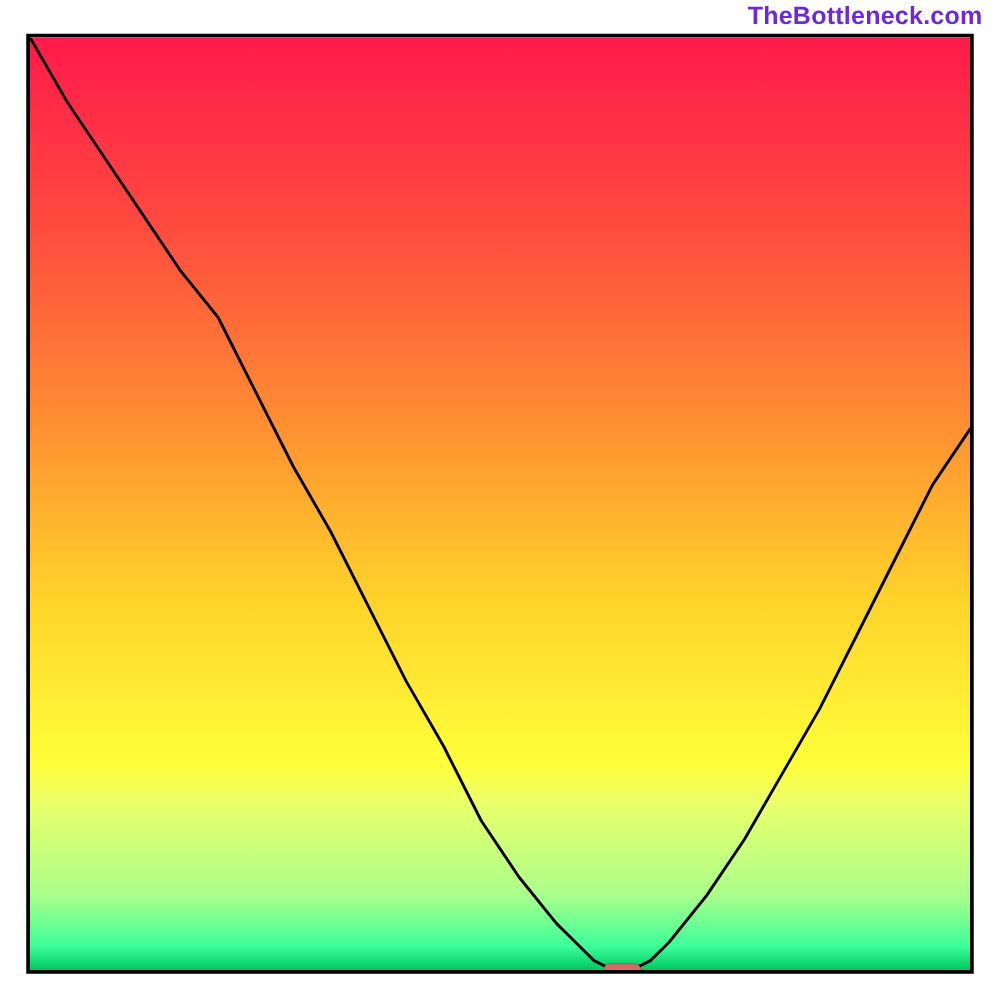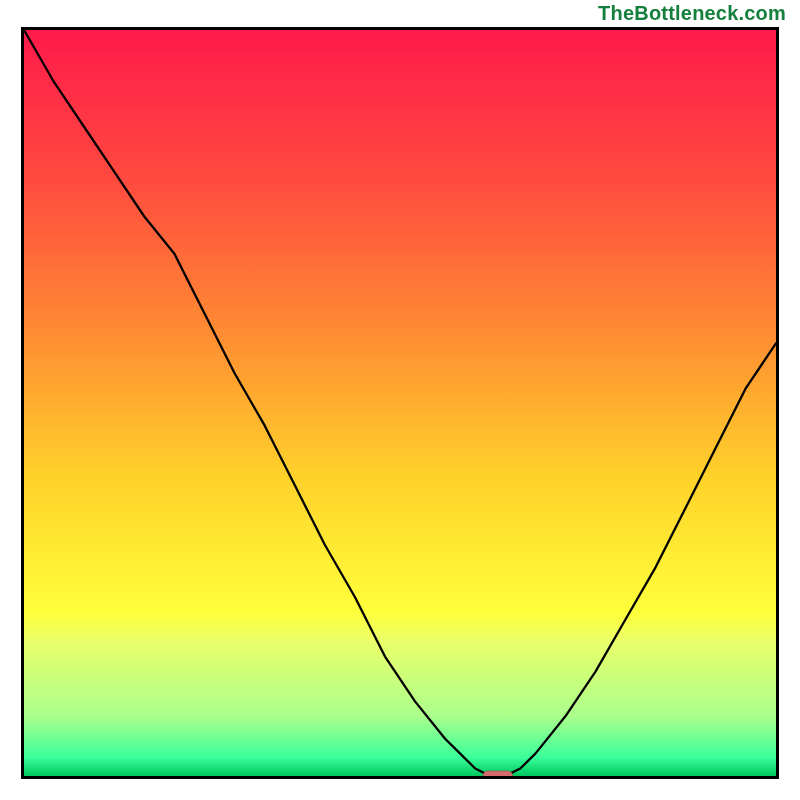--- a/index.html
+++ b/index.html
@@ -15,21 +15,21 @@
     position: relative;
     width: 800px;
     height: 800px;
   }
   .attribution {
     position: absolute;
     top: 2px;
     right: 14px;
     font-size: 20px;
     font-weight: 600;
-    color: #15803d;
+    color: #6d28d9;
     letter-spacing: 0.2px;
   }
   .plot-frame {
     position: absolute;
     left: 21px;
     top: 27px;
     width: 758px;
     height: 752px;
     border: 3px solid #000;
     box-sizing: border-box;

